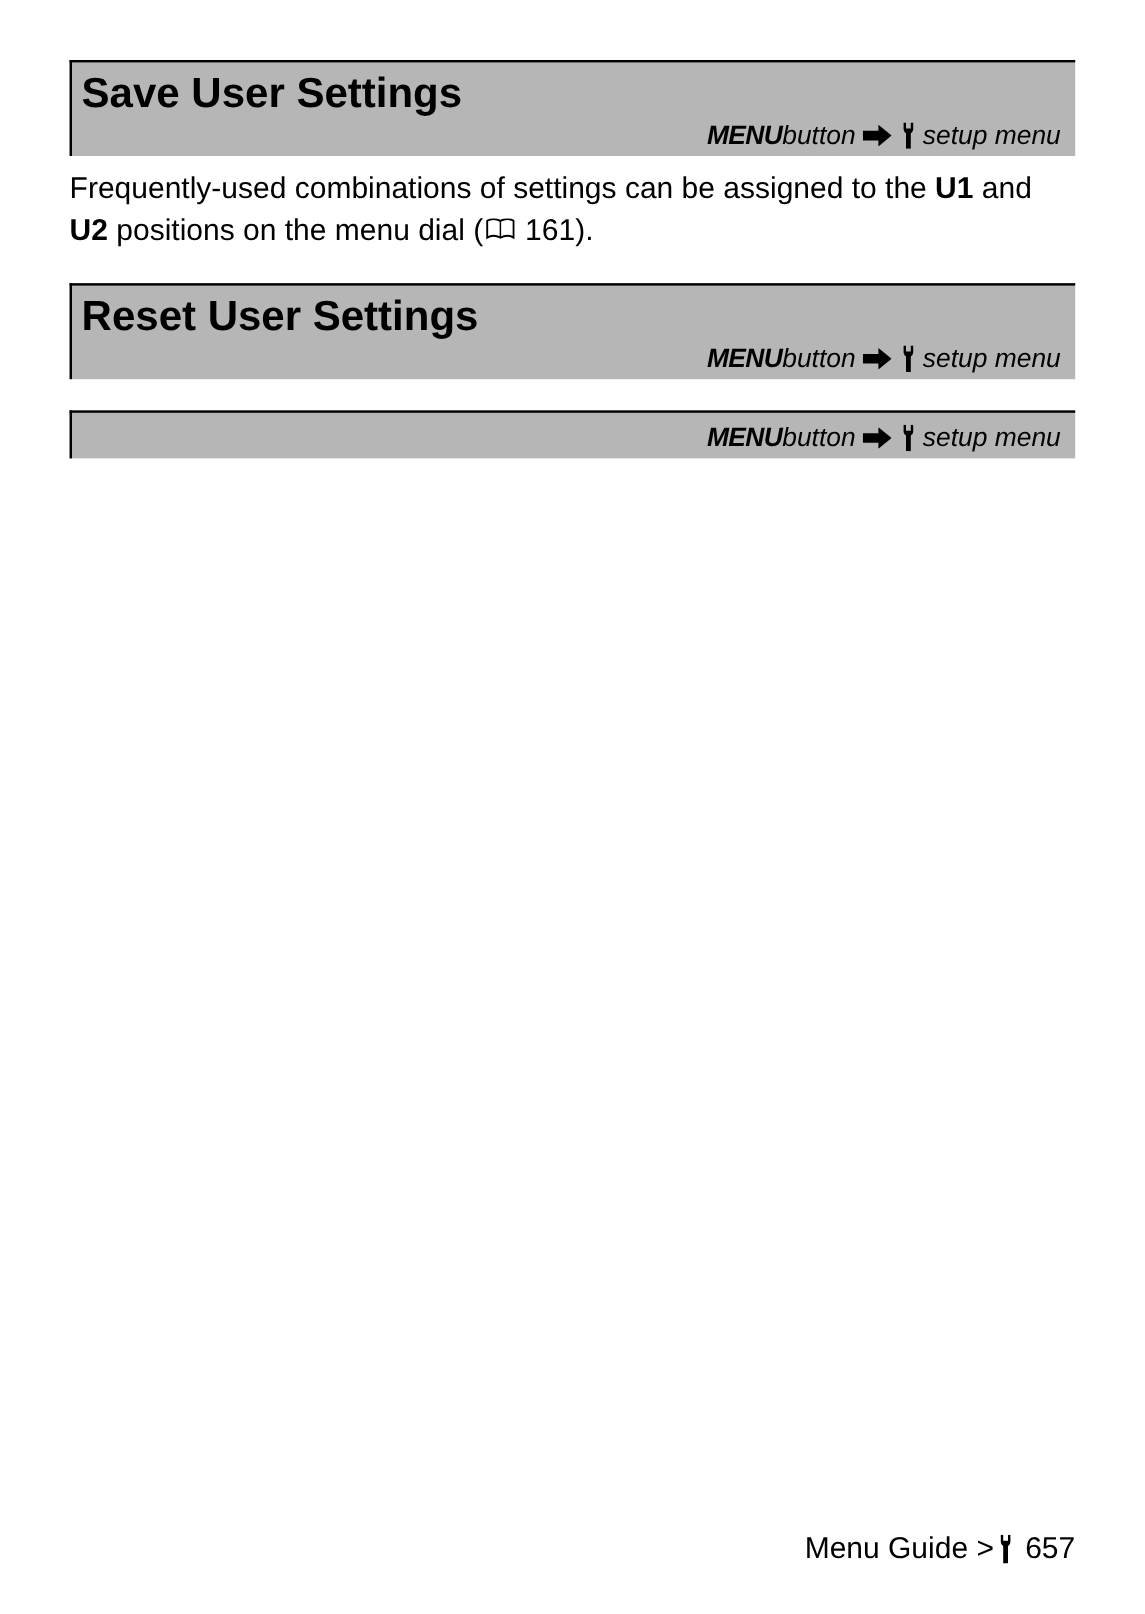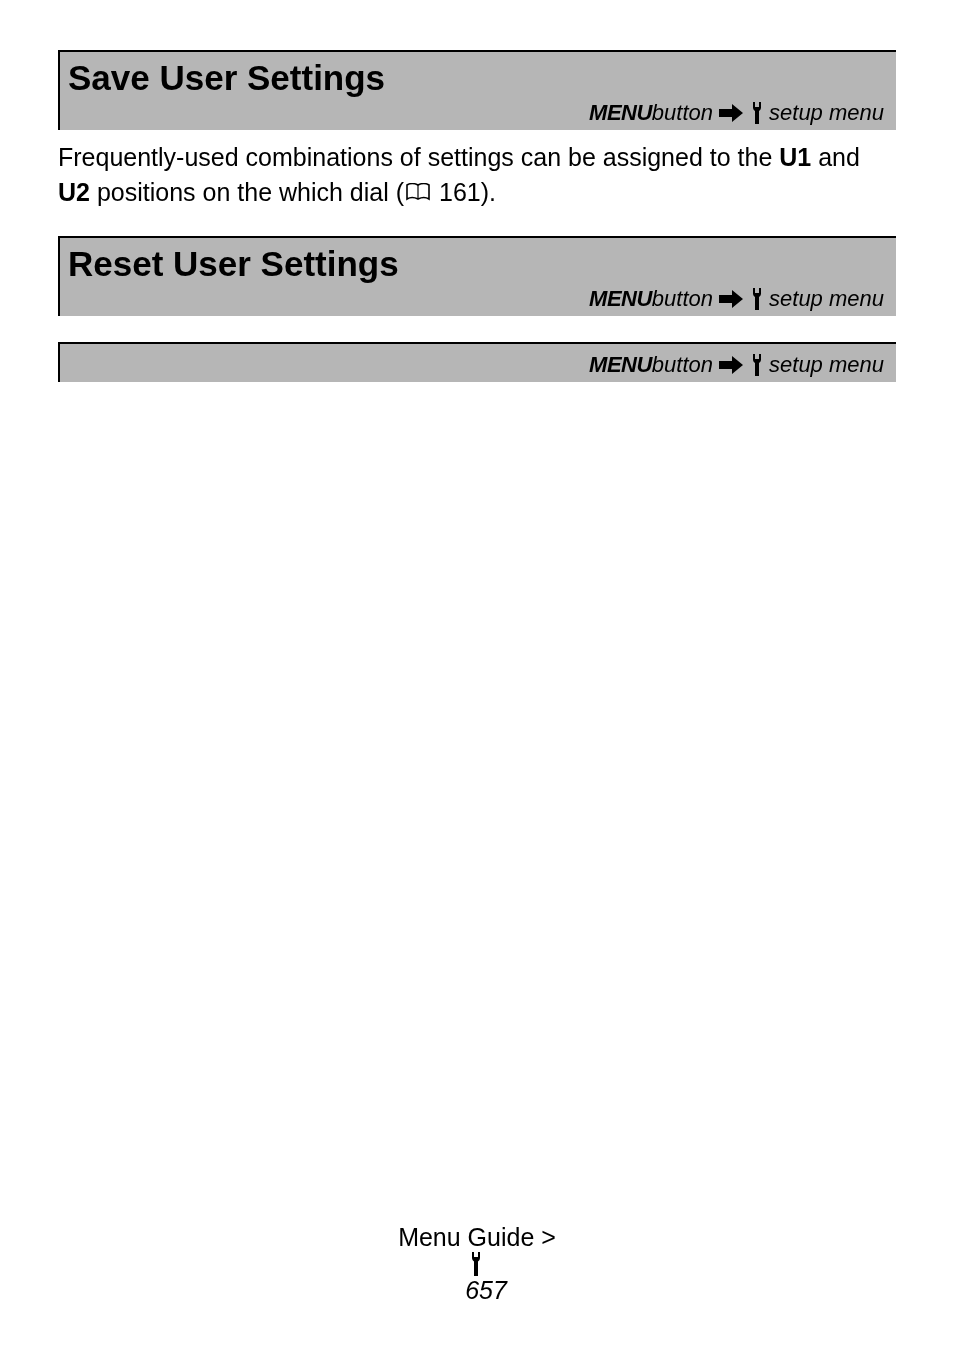--- a/index.html
+++ b/index.html
@@ -54,23 +54,22 @@
   }
   .section-body p { margin: 0; }
   .bold { font-weight: 700; }
   .footer {
     margin-top: auto;
     text-align: right;
     font-size: 25px;
     display: flex;
     justify-content: flex-end;
     align-items: center;
-    flex-direction: column;
   }
-  .footer .pagenum { margin-left: 18px; font-style: italic; }
+  .footer .pagenum { margin-left: 4px; }
   .icon {
     display: inline-flex;
     vertical-align: middle;
     align-items: center;
   }
   .arrow-icon { margin: 0 4px 0 6px; }
   .wrench-icon { margin: 0 4px 0 2px; }
   .book-icon { margin: 0 2px; position: relative; top: -2px; }
   svg { display: block; }
 </style>
@@ -93,21 +92,21 @@
         <span class="icon wrench-icon">
           <svg width="16" height="22" viewBox="0 0 16 22">
               <path d="M4 0 V6 A4 4 0 0 0 6 9 V22 H10 V9 A4 4 0 0 0 12 6 V0 H10 V5 H6 V0 Z" fill="#000"></path>
             </svg>
         </span>
         <span> setup menu</span>
       </div>
     </div>
     <div class="section-body">
       <p>
-        <span>Frequently-used combinations of settings can be assigned to the </span><span class="bold">U1</span><span> and </span><span class="bold">U2</span><span> positions on the which dial (</span><span class="icon book-icon">
+        <span>Frequently-used combinations of settings can be assigned to the </span><span class="bold">U1</span><span> and </span><span class="bold">U2</span><span> positions on the menu dial (</span><span class="icon book-icon">
             <svg width="24" height="18" viewBox="0 0 24 18">
               <path d="M1 2 Q6 -1 12 2 Q18 -1 23 2 V16 Q18 13 12 16 Q6 13 1 16 Z" fill="none" stroke="#000" stroke-width="1.6"></path>
               <line x1="12" y1="2" x2="12" y2="16" stroke="#000" stroke-width="1.2"></line>
             </svg>
           </span><span> 161).</span>
       </p>
     </div>
   </div>
 
   <div class="section">

